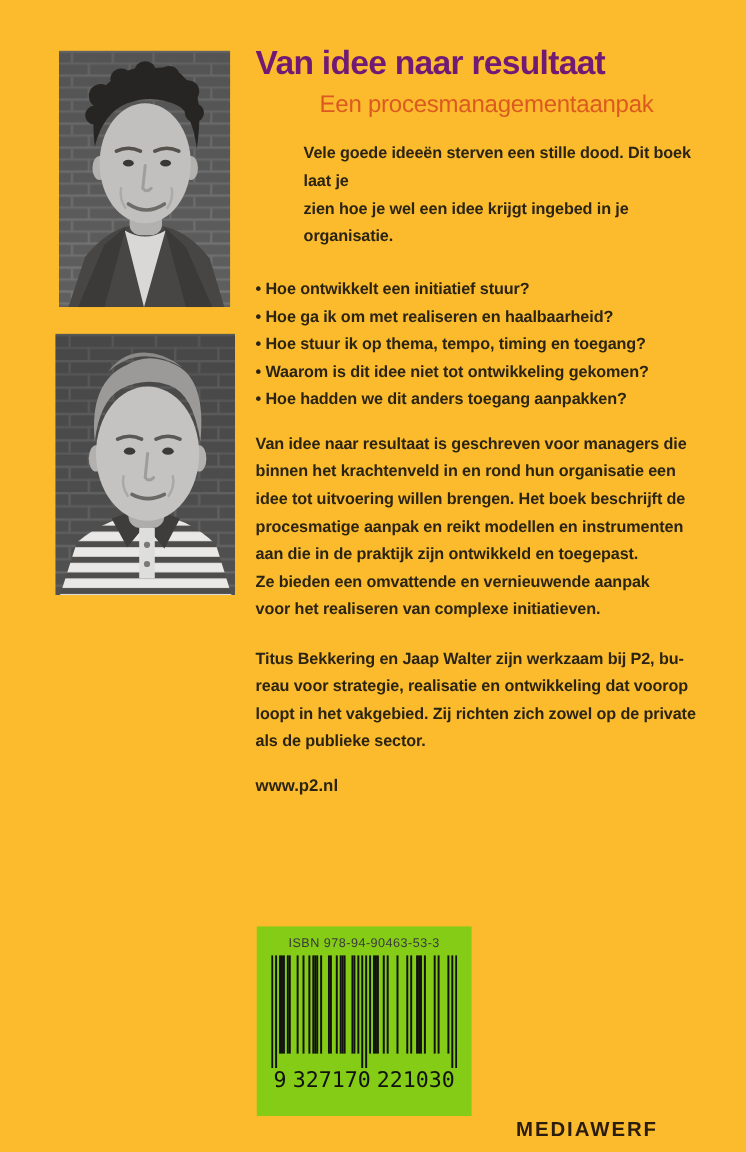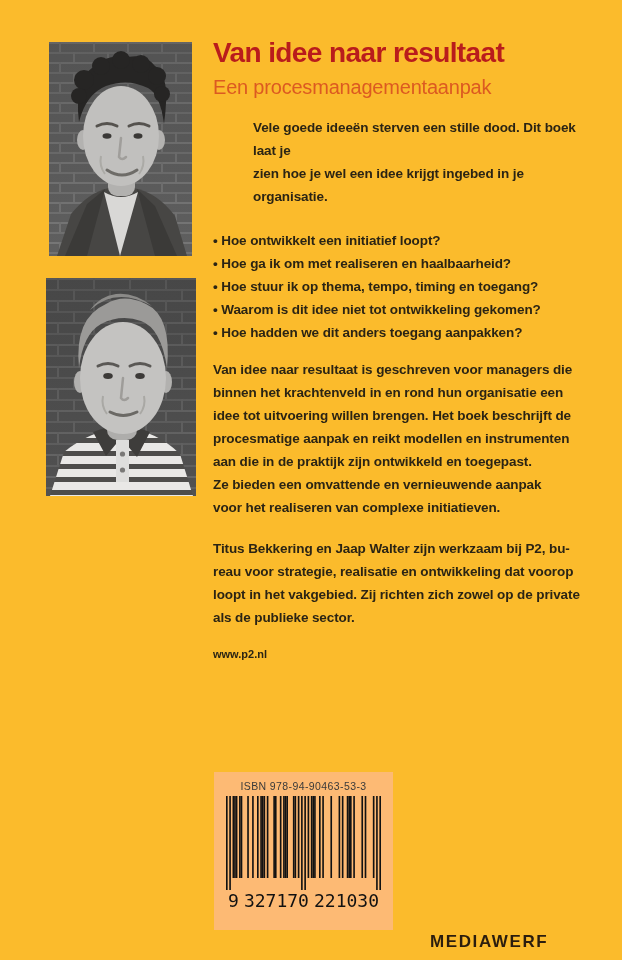--- a/index.html
+++ b/index.html
@@ -12,39 +12,39 @@
     font-family:"Liberation Sans","DejaVu Sans",sans-serif;
   }
   .photo { position:absolute; overflow:hidden; }
   .photo svg { display:block; width:100%; height:100%; }
   .photo1 { left:49px; top:42px;  width:143px; height:214px; }
   .photo2 { left:46px; top:278px; width:150px; height:218px; }
 
   .content { position:absolute; left:213px; top:38px; width:385px; color:#2b2414; }
   .title {
     margin:0; font-size:28px; line-height:30px; font-weight:800;
-    letter-spacing:-0.6px; color:#b91c1c;
+    letter-spacing:-0.6px; color:#701a75;
   }
   .subtitle {
     margin:6px 0 0; font-size:20px; line-height:26px; font-weight:400;
-    letter-spacing:-0.2px; color:var(--accent, #DC5A21);
+    letter-spacing:-0.2px; color:var(--accent, #DC5A21);text-align:center;
   }
   .pre { white-space:pre-line; }
   .para { margin:0; font-size:13.5px; line-height:23px; font-weight:700; letter-spacing:-0.1px; }
   .intro   { margin-top:16px;margin-left:40px; }
   .bullets { margin:21px 0 0; padding:0; list-style:none; }
   .bullets li { font-size:13.5px; line-height:23px; font-weight:700; letter-spacing:-0.1px; }
   .bullets li::before { content:"• "; }
   .descr   { margin-top:14px; }
   .authors { margin-top:18px; }
-  .website { margin:14px 0 0; font-size:11px; line-height:23px; font-weight:700; }
+  .website { margin:14px 0 0; font-size:14px; line-height:23px; font-weight:700; }
 
   .barcode-box {
     position:absolute; left:214px; top:772px; width:179px; height:158px;
-    background:#fdba74; padding:8px 12px 0;
+    background:#84cc16; padding:8px 12px 0;
   }
   .isbn {
     font-size:10.5px; letter-spacing:0.4px; text-align:center;
     color:#3a3a3a; font-weight:400; white-space:nowrap;
   }
   .bars { display:block; width:155px; height:94px; margin:4px auto 0; }
   .digits {
     display:flex; justify-content:space-between; align-items:flex-end;
     margin-top:1px; padding:0 2px;
     font-family:"DejaVu Sans Mono","Liberation Mono",monospace;
@@ -146,21 +146,21 @@
       <path d="M98 118 Q100 128 94 136" stroke="#a9a8a4" stroke-width="2" fill="none"></path>
     </svg>
   </div>
 
   <div class="content">
     <h1 class="title">Van idee naar resultaat</h1>
     <h2 class="subtitle">Een procesmanagementaanpak</h2>
     <p class="para pre intro">Vele goede ideeën sterven een stille dood. Dit boek laat je
 zien hoe je wel een idee krijgt ingebed in je organisatie.</p>
     <ul class="bullets">
-        <li>Hoe ontwikkelt een initiatief loopt?</li>
+        <li>Hoe ontwikkelt een initiatief stuur?</li>
         <li>Hoe ga ik om met realiseren en haalbaarheid?</li>
         <li>Hoe stuur ik op thema, tempo, timing en toegang?</li>
         <li>Waarom is dit idee niet tot ontwikkeling gekomen?</li>
         <li>Hoe hadden we dit anders toegang aanpakken?</li>
       </ul>
     <p class="para pre descr">Van idee naar resultaat is geschreven voor managers die
 binnen het krachtenveld in en rond hun organisatie een
 idee tot uitvoering willen brengen. Het boek beschrijft de
 procesmatige aanpak en reikt modellen en instrumenten
 aan die in de praktijk zijn ontwikkeld en toegepast.

